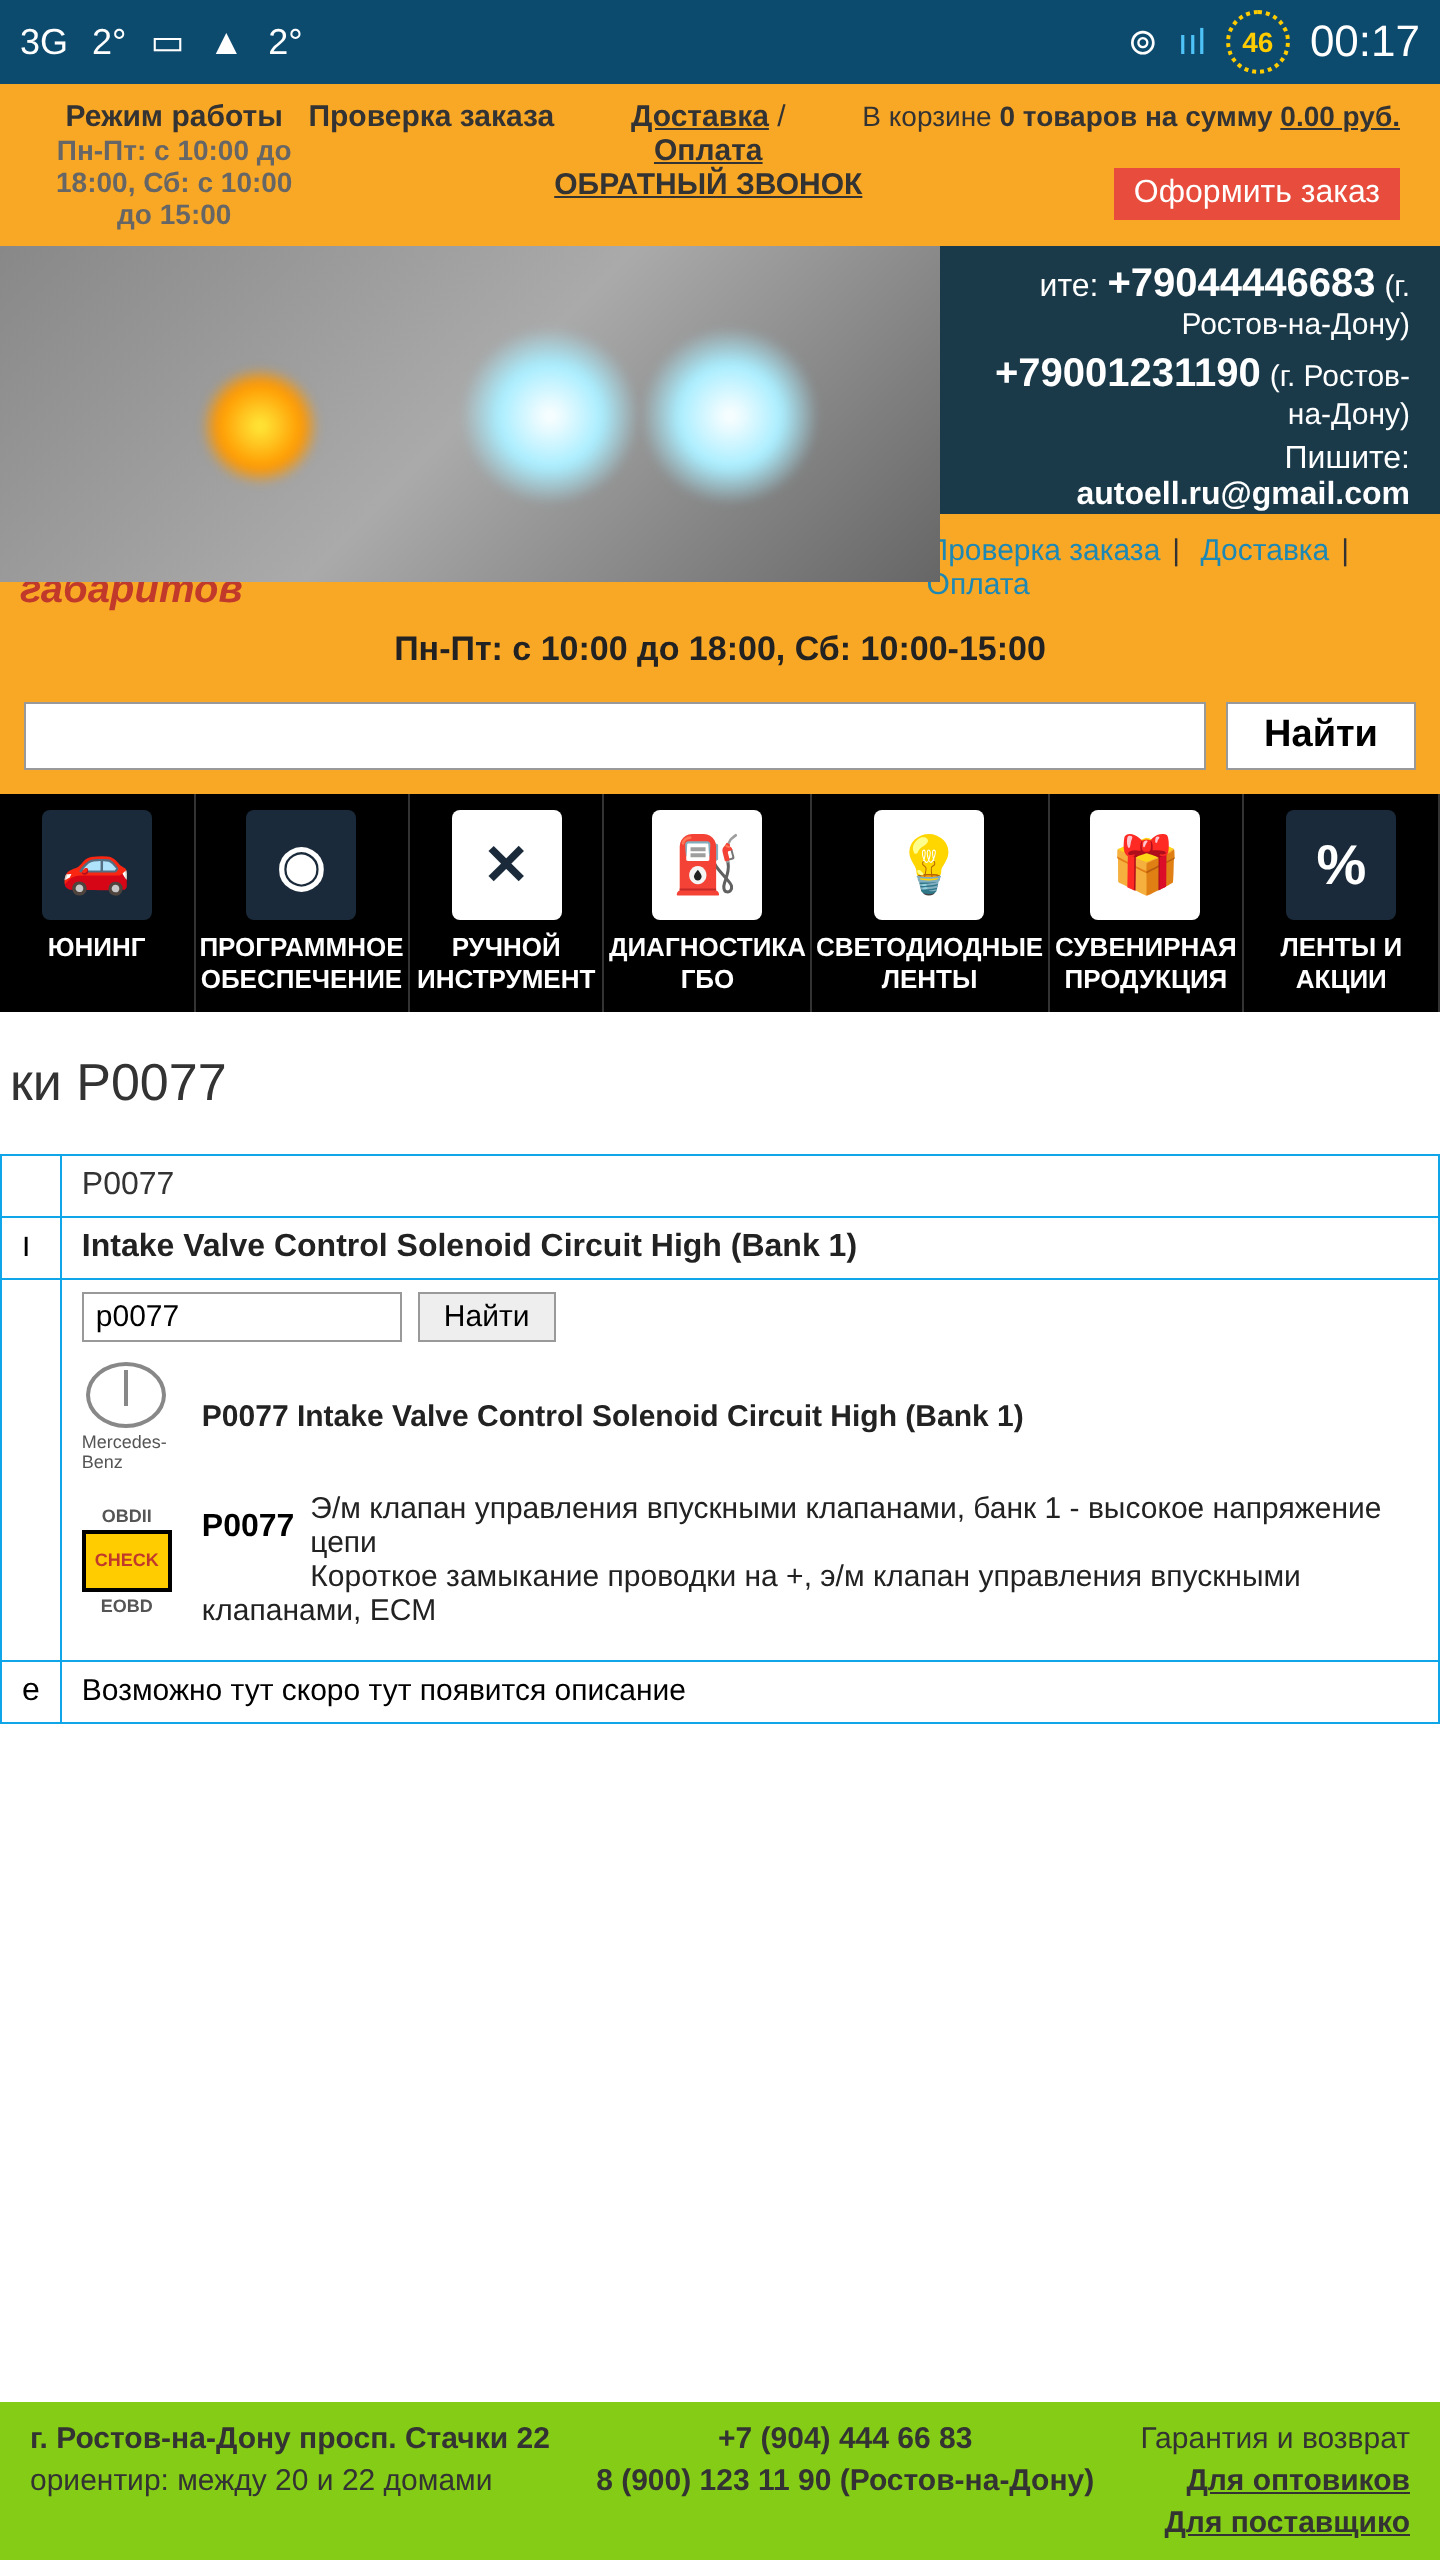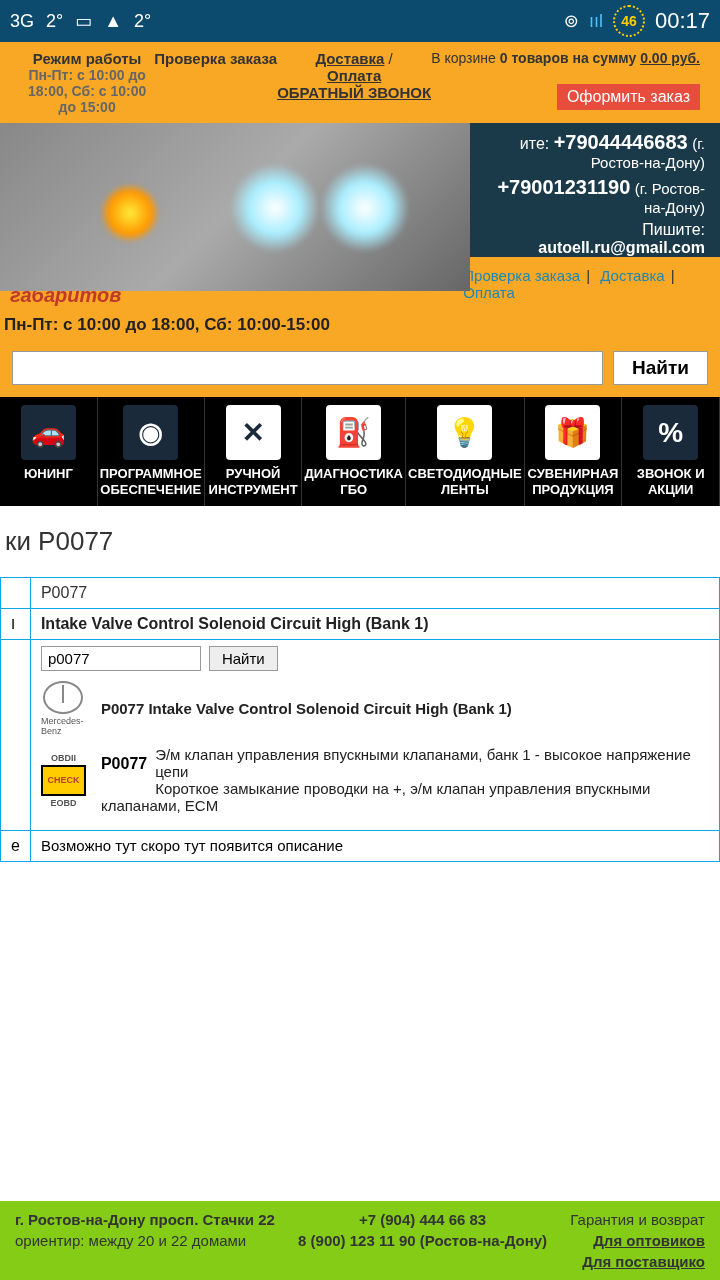--- a/index.html
+++ b/index.html
@@ -30,21 +30,21 @@
 .phone{font-size:20px;font-weight:bold}
 .city{font-size:15px}
 .email-label{font-size:16px}
 .email{font-weight:bold}
 .callback{color:#fff;text-decoration:underline;font-weight:bold;font-size:15px}
 .yellow-strip{background:#f9a826;padding:4px 10px;display:flex;align-items:center;justify-content:space-between}
 .promo-text{color:#c0392b;font-weight:bold;font-size:20px;font-style:italic}
 .strip-links{font-size:15px}
 .strip-links a{color:#1e88b5;text-decoration:none;margin:0 6px}
 .strip-links .sep{color:#333}
-.hours-banner{background:#f9a826;padding:4px;font-size:17px;font-weight:bold;color:#222}
+.hours-banner{background:#f9a826;text-align:center;padding:4px;font-size:17px;font-weight:bold;color:#222}
 .search-bar{background:#f9a826;padding:10px;display:flex;gap:10px;border:2px solid #f9a826}
 .search-input{flex:1;height:34px;border:1px solid #999;background:#fff;padding:0 8px;font-size:15px}
 .search-btn{background:#fff;border:1px solid #999;padding:0 18px;font-size:19px;font-weight:bold;cursor:pointer}
 .categories{background:#000;display:flex;overflow:hidden}
 .cat-item{flex:1;text-align:center;padding:8px 2px;color:#fff;font-size:13px;font-weight:bold;border-right:1px solid #333}
 .cat-icon{width:55px;height:55px;margin:0 auto 6px;background:#fff;display:flex;align-items:center;justify-content:center;font-size:28px;color:#1a2a3a;border-radius:4px}
 .cat-icon.dark{background:#1a2a3a;color:#fff}
 .cat-label{line-height:1.2;min-height:32px}
 .content{padding:20px 0 0 0}
 .breadcrumb{font-size:16px;color:#333;margin-bottom:20px;padding-left:5px}
@@ -162,21 +162,21 @@
   <div class="cat-item">
       <div class="cat-icon">💡</div>
       <div class="cat-label">СВЕТОДИОДНЫЕ ЛЕНТЫ</div>
     </div>
   <div class="cat-item">
       <div class="cat-icon">🎁</div>
       <div class="cat-label">СУВЕНИРНАЯ ПРОДУКЦИЯ</div>
     </div>
   <div class="cat-item">
       <div class="cat-icon dark">%</div>
-      <div class="cat-label">ЗВОНОК И АКЦИИ</div>
+      <div class="cat-label">ЛЕНТЫ И АКЦИИ</div>
     </div>
 </div>
 
 <div class="content">
   <div class="page-title">ки P0077</div>
 
   <table class="data-table">
     <tbody>
         <tr>
           <td class="cell-label"></td>

